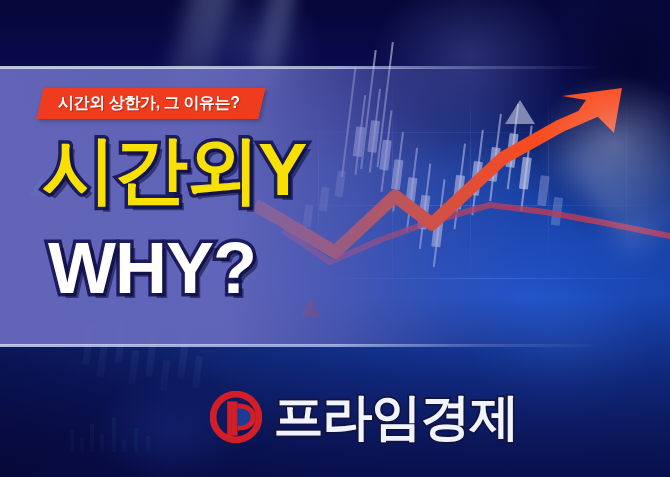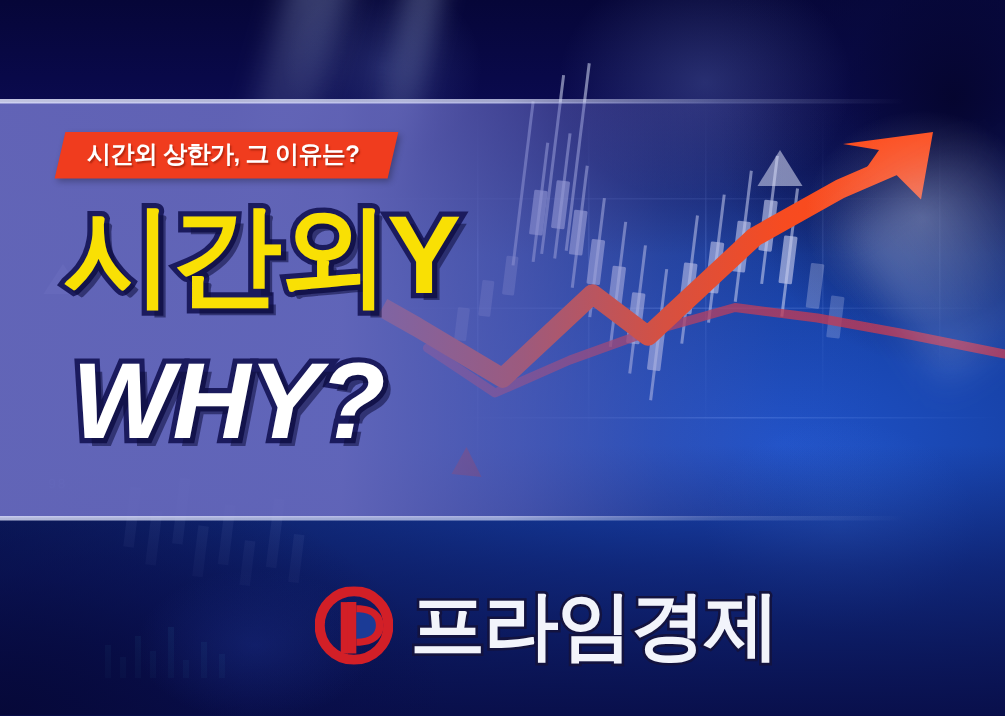--- a/index.html
+++ b/index.html
@@ -99,21 +99,21 @@
     font-size:74px;font-weight:bold;line-height:1;
     letter-spacing:-2px;
     color:#f9e004;
     -webkit-text-stroke:7px #1b1b5e;
     paint-order:stroke fill;
     text-shadow:5px 5px 0 rgba(12,12,60,.55);
     white-space:nowrap;
   }
   .headline-en{
     position:absolute;left:48px;top:232px;
-    font-size:72px;font-weight:bold;font-style:italic;line-height:1;
+    font-size:72px;font-weight:bold;line-height:1;
     letter-spacing:-1px;
     color:#ffffff;
     -webkit-text-stroke:7px #1b1b5e;
     paint-order:stroke fill;
     text-shadow:5px 5px 0 rgba(12,12,60,.55);
     white-space:nowrap;
   }
 
   
   .logo-row{

